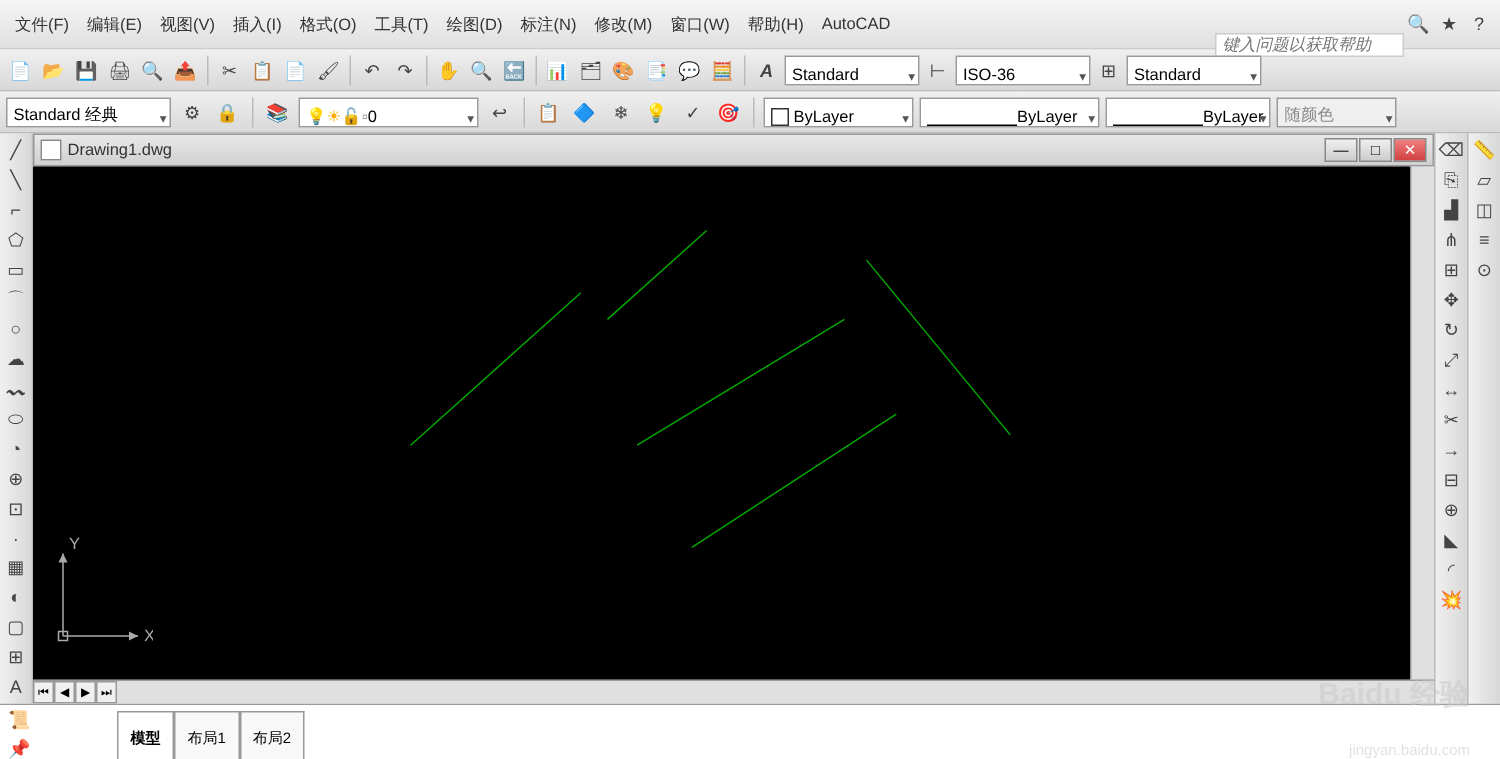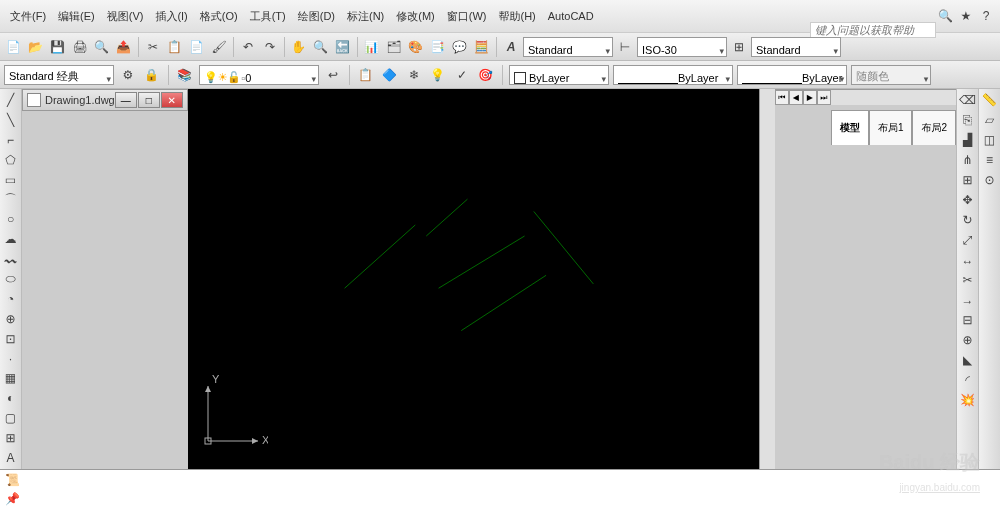--- a/index.html
+++ b/index.html
@@ -10,21 +10,21 @@
 .toolbar { background: linear-gradient(#f0f0f0, #d8d8d8); height: 28px; display: flex; align-items: center; padding: 0 4px; border-bottom: 1px solid #bbb; gap: 2px; }
 .tb-icon { width: 20px; height: 20px; border: 1px solid transparent; display: inline-flex; align-items: center; justify-content: center; cursor: pointer; font-size: 12px; color: #444; }
 .tb-sep { width: 1px; height: 20px; background: #bbb; margin: 0 2px; }
 .dropdown { background: #fff; border: 1px solid #999; height: 20px; padding: 0 4px; display: inline-flex; align-items: flex-end; min-width: 80px; position: relative; }
 .dropdown::after { content: "▾"; position: absolute; right: 2px; font-size: 9px; color: #555; }
 .toolbar2 { background: linear-gradient(#f0f0f0, #d8d8d8); height: 28px; display: flex; align-items: center; padding: 0 4px; border-bottom: 1px solid #bbb; gap: 4px; }
 .main-area { display: flex; height: 380px; position: relative; }
 .left-toolbar, .right-toolbar, .right-toolbar2 { background: linear-gradient(90deg, #f0f0f0, #d8d8d8); width: 22px; display: flex; flex-direction: column; align-items: center; padding: 2px 0; gap: 2px; border-right: 1px solid #bbb; }
 .right-toolbar, .right-toolbar2 { border-left: 1px solid #bbb; border-right: none; }
 .vt-icon { width: 18px; height: 18px; display: flex; align-items: center; justify-content: center; cursor: pointer; font-size: 12px; color: #444; }
-.drawing-window { flex: 1; display: flex; flex-direction: row; background: #ccc; position: relative; }
+.drawing-window { flex: 1; display: flex; flex-direction: column; background: #ccc; position: relative; }
 .titlebar { background: linear-gradient(#e8e8e8, #d0d0d0); height: 22px; display: flex; align-items: center; padding: 0 4px; border: 1px solid #999; }
 .titlebar .doc-icon { width: 14px; height: 14px; background: #fff; border: 1px solid #888; margin-right: 4px; }
 .titlebar .title-text { color: #333; }
 .win-controls { margin-left: auto; display: flex; gap: 1px; }
 .win-btn { width: 22px; height: 16px; background: linear-gradient(#f0f0f0, #ccc); border: 1px solid #888; display: flex; align-items: center; justify-content: center; font-size: 10px; cursor: pointer; }
 .win-btn.close { background: linear-gradient(#f08080, #d04040); color: #fff; }
 .canvas-wrap { flex: 1; display: flex; }
 .canvas { flex: 1; background: #000; position: relative; }
 .ucs { position: absolute; bottom: 16px; left: 10px; color: #999; font-size: 10px; }
 .vscroll { width: 16px; background: #e0e0e0; border-left: 1px solid #999; }
@@ -36,21 +36,21 @@
 .cmdline-icons { width: 20px; display: flex; flex-direction: column; gap: 2px; }
 .cmdline-text { flex: 1; font-family: SimSun, monospace; font-size: 12px; color: #000; }
 .statusbar { height: 20px; background: linear-gradient(#f0f0f0, #d8d8d8); display: flex; align-items: center; padding: 0 4px; border-top: 1px solid #aaa; gap: 2px; }
 .coord { font-family: monospace; font-size: 11px; color: #333; padding: 0 4px; }
 .status-btn { border: 1px solid #888; background: #e8e8e8; padding: 1px 4px; font-size: 10px; cursor: pointer; height: 16px; display: inline-flex; align-items: center; }
 .status-btn.active { border: 1px inset #666; background: #c8d8f0; }
 .right-status { margin-left: auto; display: flex; align-items: center; gap: 4px; }
 .layer-line { display: inline-block; width: 60px; border-top: 1px solid #000; vertical-align: middle; }
 .color-sw { width: 12px; height: 12px; background: #fff; border: 1px solid #333; display: inline-block; margin-right: 3px; }
 .watermark { position: absolute; bottom: 30px; right: 20px; color: rgba(200,200,200,0.5); font-size: 20px; font-weight: bold; pointer-events: none; }
-.watermark-sub { position: absolute; bottom: 13px; right: 20px; color: rgba(180,180,180,0.4); font-size: 10px; pointer-events: none; text-decoration: underline; }
+.watermark-sub { position: absolute; bottom: 0; right: 20px; color: rgba(180,180,180,0.4); font-size: 10px; pointer-events: none; }
 </style>
 </head>
 <body>
 
 <div class="menubar">
   <span class="menu-item">文件(F)</span>
   <span class="menu-item">编辑(E)</span>
   <span class="menu-item">视图(V)</span>
   <span class="menu-item">插入(I)</span>
   <span class="menu-item">格式(O)</span>
@@ -93,21 +93,21 @@
   <span class="tb-icon">📑</span>
   <span class="tb-icon">💬</span>
   <span class="tb-icon">🧮</span>
   <span class="tb-sep"></span>
   <span class="tb-icon" style="font-weight:bold;font-style:italic">A</span>
   <span class="dropdown" style="min-width:90px">
       <span>Standard</span>
     </span>
   <span class="tb-icon">⊢</span>
   <span class="dropdown" style="min-width:90px">
-      <span>ISO-30</span>
+      <span>ISO-36</span>
     </span>
   <span class="tb-icon">⊞</span>
   <span class="dropdown" style="min-width:90px">
       <span>Standard</span>
     </span>
 </div>
 
 <div class="toolbar2">
   <span class="dropdown" style="min-width:110px">
       <span>Standard 经典</span>

